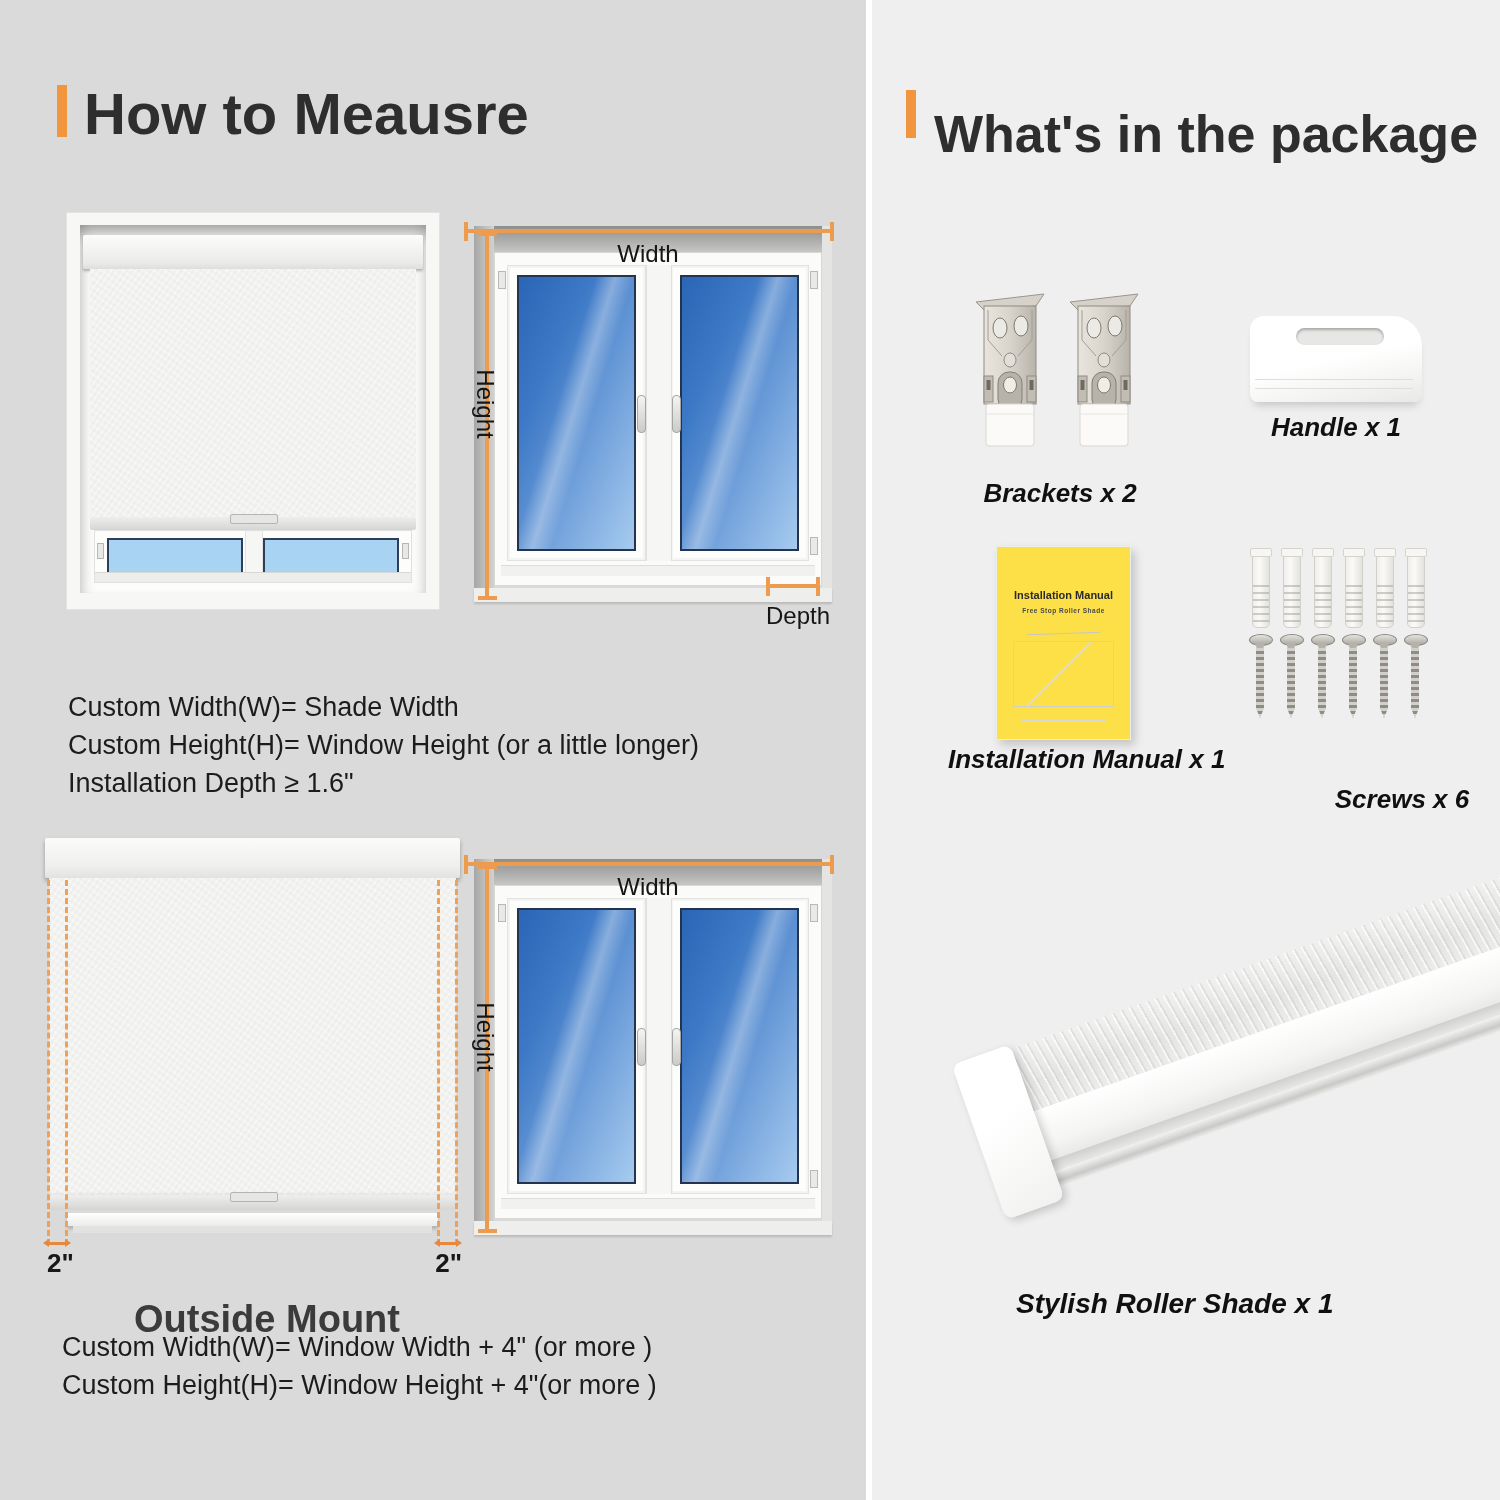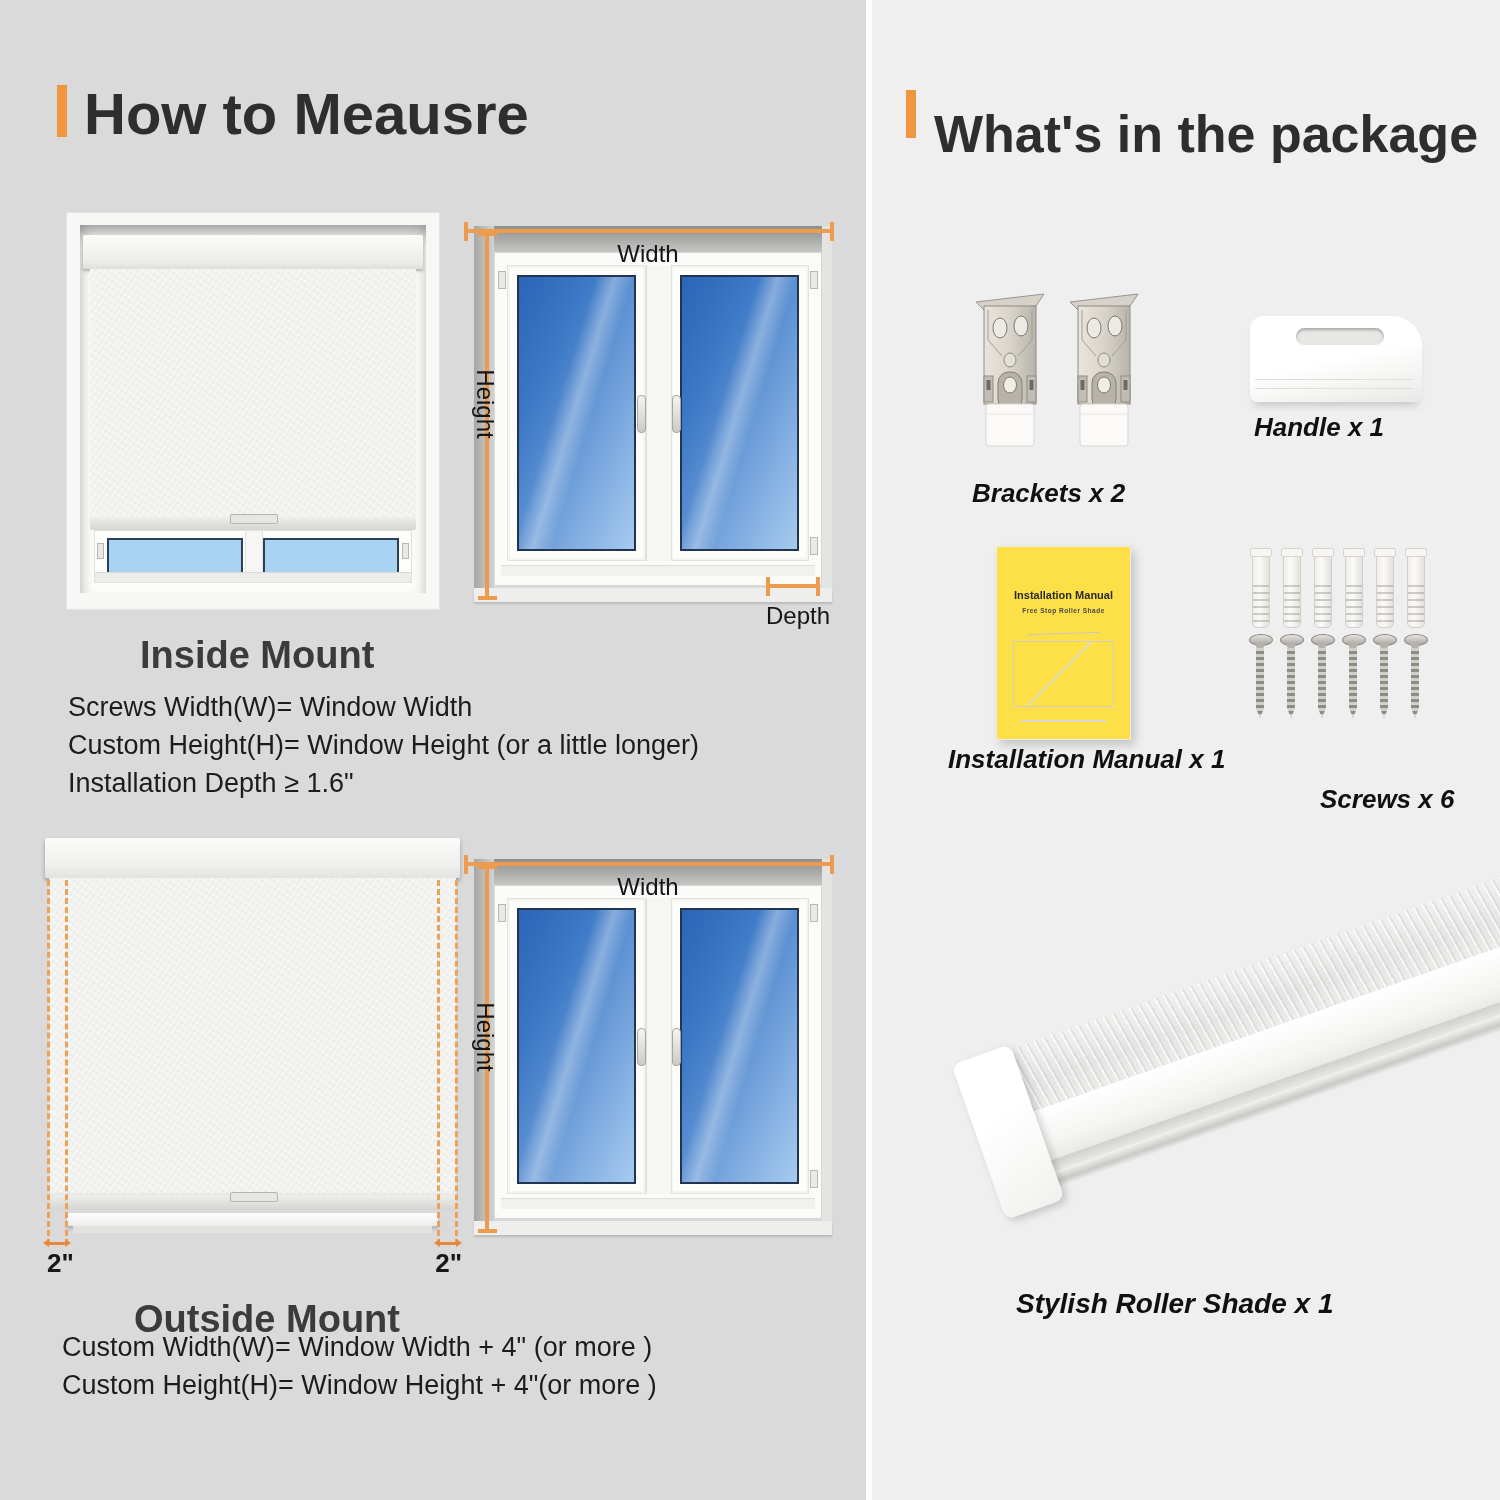--- a/index.html
+++ b/index.html
@@ -11,21 +11,21 @@
   
   .accent-bar{position:absolute;width:10px;height:52px;background:#F2953F;}
   .section-title{position:absolute;font-weight:bold;color:#2e2e2e;white-space:nowrap;letter-spacing:0;}
   .title-left{left:84px;top:80px;font-size:58px;}
   .bar-left{left:57px;top:85px;}
   .title-right{left:934px;top:88px;font-size:52px;margin-top:16px;}
   .bar-right{left:906px;top:90px;height:48px;}
 
   .mount-heading{position:absolute;font-size:38px;font-weight:bold;color:#3b3b3b;white-space:nowrap;}
   .body-line{position:absolute;font-size:27px;color:#1c1c1c;white-space:nowrap;}
-  .pkg-label{position:absolute;font-weight:bold;font-style:italic;font-size:26px;color:#101010;white-space:nowrap;text-align:left;}
+  .pkg-label{position:absolute;font-weight:bold;font-style:italic;font-size:26px;color:#101010;white-space:nowrap;text-align:center;}
 
   
   .figA{position:absolute;left:66px;top:212px;width:372px;height:396px;background:#f7f7f6;border:1px solid #e3e3e1;}
   .figA-recess{position:absolute;left:13px;top:12px;right:13px;bottom:16px;background:#fcfcfb;
     box-shadow:inset 0 16px 14px -8px rgba(0,0,0,0.35),inset 12px 0 12px -8px rgba(0,0,0,0.16),inset -12px 0 12px -8px rgba(0,0,0,0.12);}
   .figA-cassette{position:absolute;left:3px;right:3px;top:10px;height:34px;border-radius:2px;
     background:linear-gradient(180deg,#fcfcfb 0%,#ebebe9 80%,#dededc 100%);box-shadow:0 2px 3px rgba(0,0,0,0.28);}
   .shade-fabric{background-color:#f2f2f0;
     background-image:repeating-linear-gradient(35deg,rgba(0,0,0,0.014) 0 3px,transparent 3px 6px),
                      repeating-linear-gradient(-55deg,rgba(255,255,255,0.4) 0 2px,transparent 2px 5px);}
@@ -204,22 +204,21 @@
       <div class="wf-bottomrail"></div>
     </div>
     <div class="meas-w"></div>
     <div class="meas-lbl lbl-width">Width</div>
     <div class="meas-h"></div>
     <div class="meas-lbl lbl-height">Height</div>
     <div class="meas-d"></div>
     <div class="meas-lbl lbl-depth">Depth</div>
   </div>
 
-  <div class="mount-heading" style="left:140px;top:634px;">Inside Mount</div>
-  <div class="body-line" style="left:68px;top:692px;">Screws Width(W)= Window Width</div>
+  <div class="body-line" style="left:68px;top:692px;">Custom Width(W)= Shade Width</div>
   <div class="body-line" style="left:68px;top:730px;">Custom Height(H)= Window Height (or a little longer)</div>
   <div class="body-line" style="left:68px;top:768px;">Installation Depth ≥ 1.6"</div>
 
   <div class="figC">
     <div class="figC-cassette"></div>
     <div class="figC-shade shade-fabric"></div>
     <div class="bbar figC-bbar">
       <div class="pull-tab"></div>
     </div>
     <div class="figC-sill"></div>

